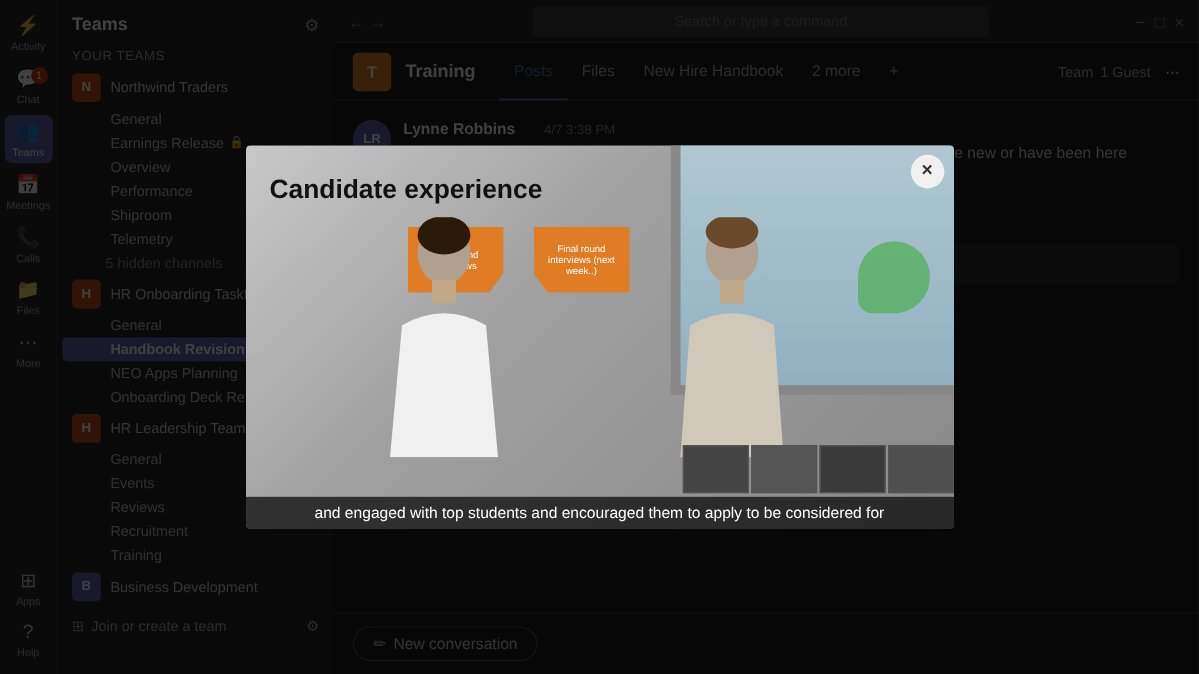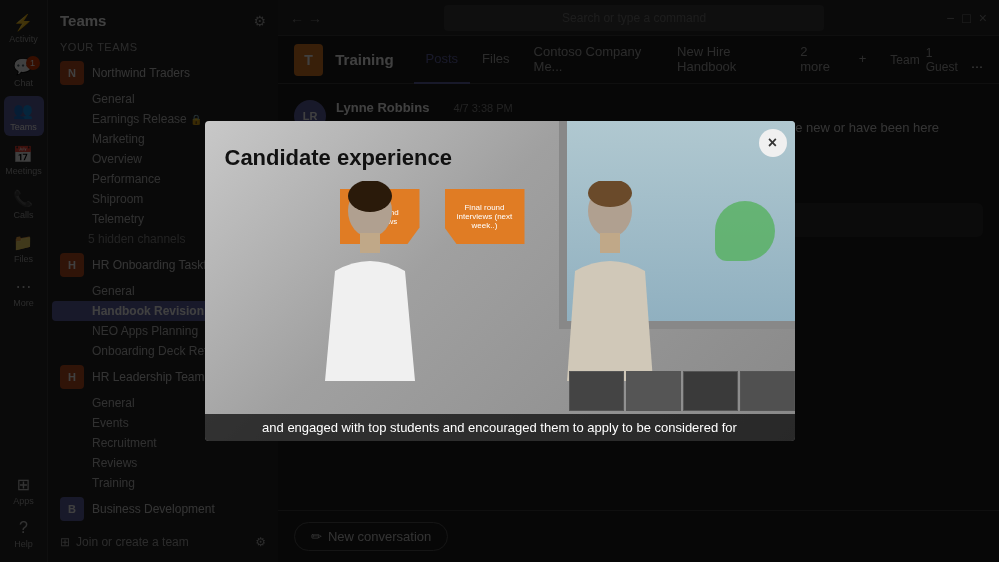--- a/index.html
+++ b/index.html
@@ -721,23 +721,20 @@
       <span class="team-more">···</span>
     </div>
     <div class="channel-item">
         <span>General</span>
       </div>
     <div class="channel-item">
         <span>Earnings Release</span> 
         <span class="lock-icon">🔒</span>
       </div>
     <div class="channel-item">
-        <span>Marketing</span>
-      </div>
-    <div class="channel-item">
         <span>Overview</span>
       </div>
     <div class="channel-item">
         <span>Performance</span>
       </div>
     <div class="channel-item">
         <span>Shiproom</span>
       </div>
     <div class="channel-item">
         <span>Telemetry</span>
@@ -767,24 +764,24 @@
       <span class="team-name">HR Leadership Team</span>
       <span class="team-more">···</span>
     </div>
     <div class="channel-item">
         <span>General</span>
       </div>
     <div class="channel-item">
         <span>Events</span>
       </div>
     <div class="channel-item">
+        <span>Reviews</span>
+      </div>
+    <div class="channel-item">
         <span>Recruitment</span>
-      </div>
-    <div class="channel-item">
-        <span>Reviews</span>
       </div>
     <div class="channel-item">
         <span>Training</span>
       </div>
 
     <div class="team-item">
       <div class="team-avatar" style="background:#6264a7; color:#fff;">B</div>
       <span class="team-name">Business Development</span>
       <span class="team-more">···</span>
     </div>
@@ -812,21 +809,20 @@
         <span class="top-bar-icon">×</span>
       </div>
     </div>
 
     <div class="channel-header">
       <div class="channel-avatar">T</div>
       <span class="channel-name-header">Training</span>
       <div class="channel-tabs">
         <div class="channel-tab active">Posts</div>
         <div class="channel-tab">Files</div>
-        <div class="channel-tab">Contoso Company Me...</div>
         <div class="channel-tab">New Hire Handbook</div>
         <div class="channel-tab">2 more</div>
         <div class="channel-tab">+</div>
       </div>
       <div class="channel-header-right">
         <div class="team-members-info">
           <span>Team</span>
           <span>1 Guest</span>
         </div>
         <span>⋯</span>

